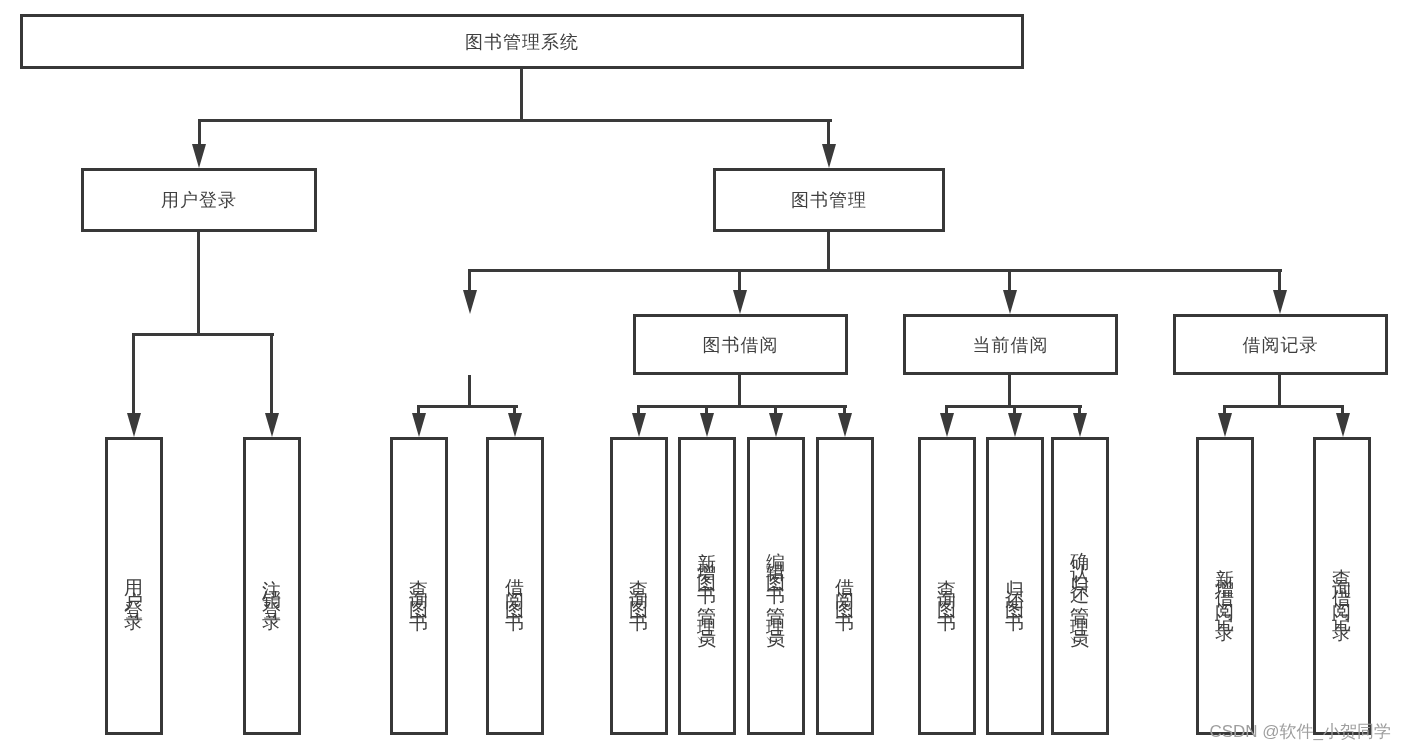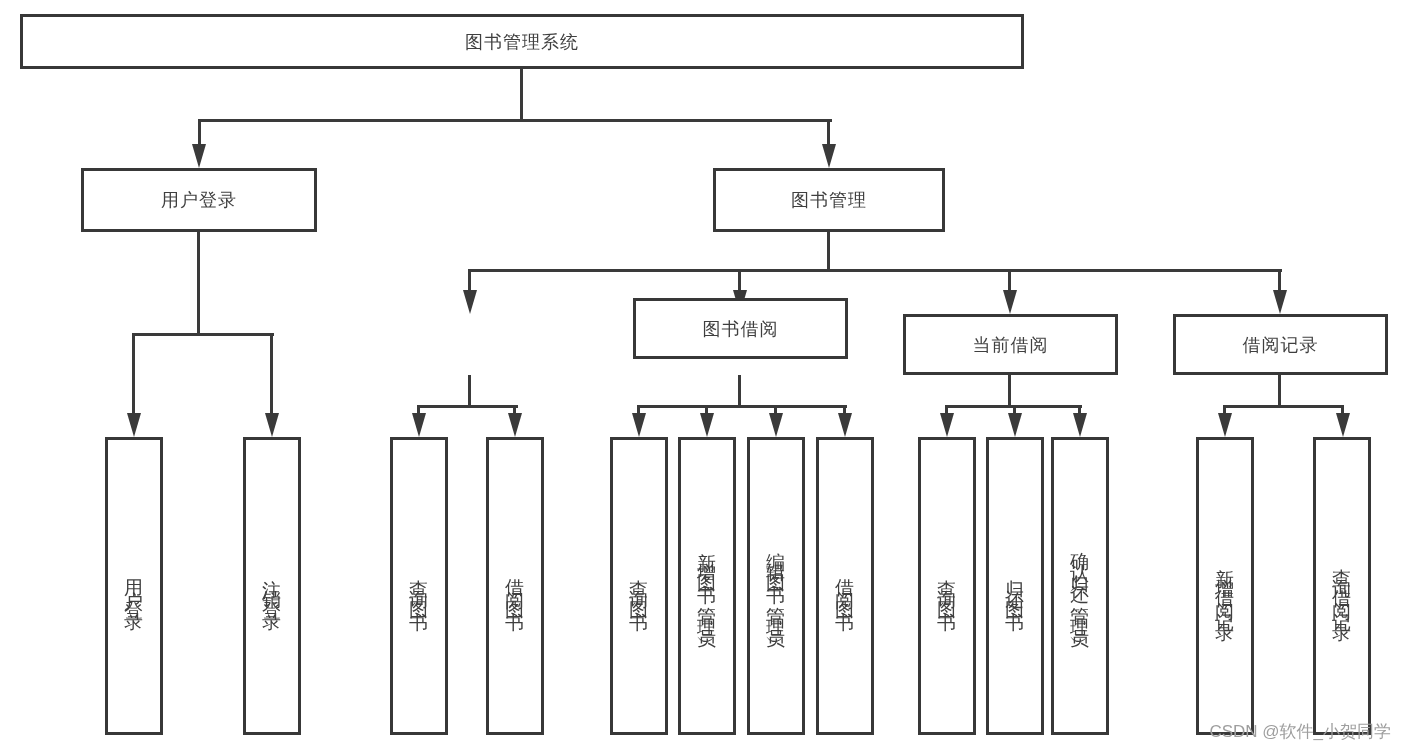--- a/index.html
+++ b/index.html
@@ -96,21 +96,21 @@
   <div class="hl" style="left:468px; top:269px; width:814px;"></div>
   <div class="vl" style="left:468px; top:269px; height:24px;"></div>
   <div class="ah" style="left:463px; top:290px;"></div>
   <div class="vl" style="left:738px; top:269px; height:24px;"></div>
   <div class="ah" style="left:733px; top:290px;"></div>
   <div class="vl" style="left:1008px; top:269px; height:24px;"></div>
   <div class="ah" style="left:1003px; top:290px;"></div>
   <div class="vl" style="left:1278px; top:269px; height:24px;"></div>
   <div class="ah" style="left:1273px; top:290px;"></div>
 
-  <div class="node" style="left:633px; top:298px; width:215px; height:61px;">
+  <div class="node" style="left:633px; top:314px; width:215px; height:61px;">
     <span class="hlabel">图书借阅</span>
   </div>
   <div class="node" style="left:1173px; top:314px; width:215px; height:61px;">
     <span class="hlabel">借阅记录</span>
   </div>
   <div class="node" style="left:903px; top:314px; width:215px; height:61px;">
     <span class="hlabel">当前借阅</span>
   </div>
 
   <div class="vl" style="left:468px; top:375px; height:33px;"></div>

